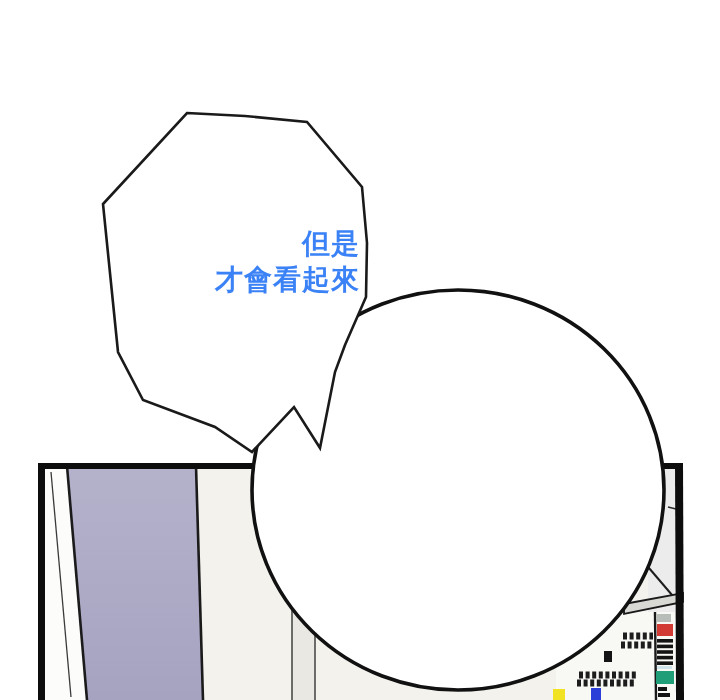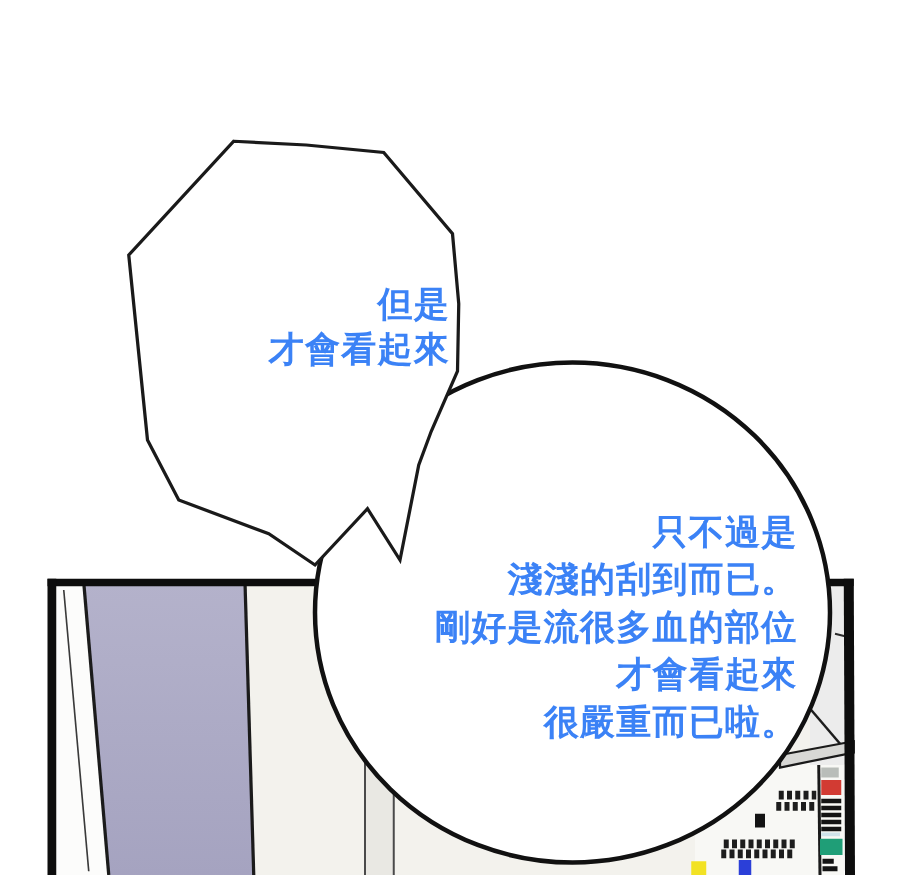--- a/index.html
+++ b/index.html
@@ -112,21 +112,14 @@
     <ellipse cx="458" cy="490" rx="206" ry="200" fill="#ffffff" stroke="#111111" stroke-width="3.6"></ellipse>
 
     <polygon points="187,113 245,116 307,122 362,187 367,243 366,297 345,345 335,372 320,448 294,407 252,452 215,427 143,400 118,352 103,204" fill="#ffffff" stroke="#1a1a1a" stroke-width="2.6"></polygon>
   </svg>
 
   <div class="bubble-text spiky-text">
     <span class="line">但是</span>
     <span class="line">才會看起來</span>
   </div>
 
-  <div class="bubble-text round-text">
-    <span class="line">只不過是</span>
-    <span class="line">淺淺的刮到而已。</span>
-    <span class="line">剛好是流很多血的部位</span>
-    <span class="line">才會看起來</span>
-    <span class="line">很嚴重而已啦。</span>
-  </div>
 
 </div>
 
 </body></html>

